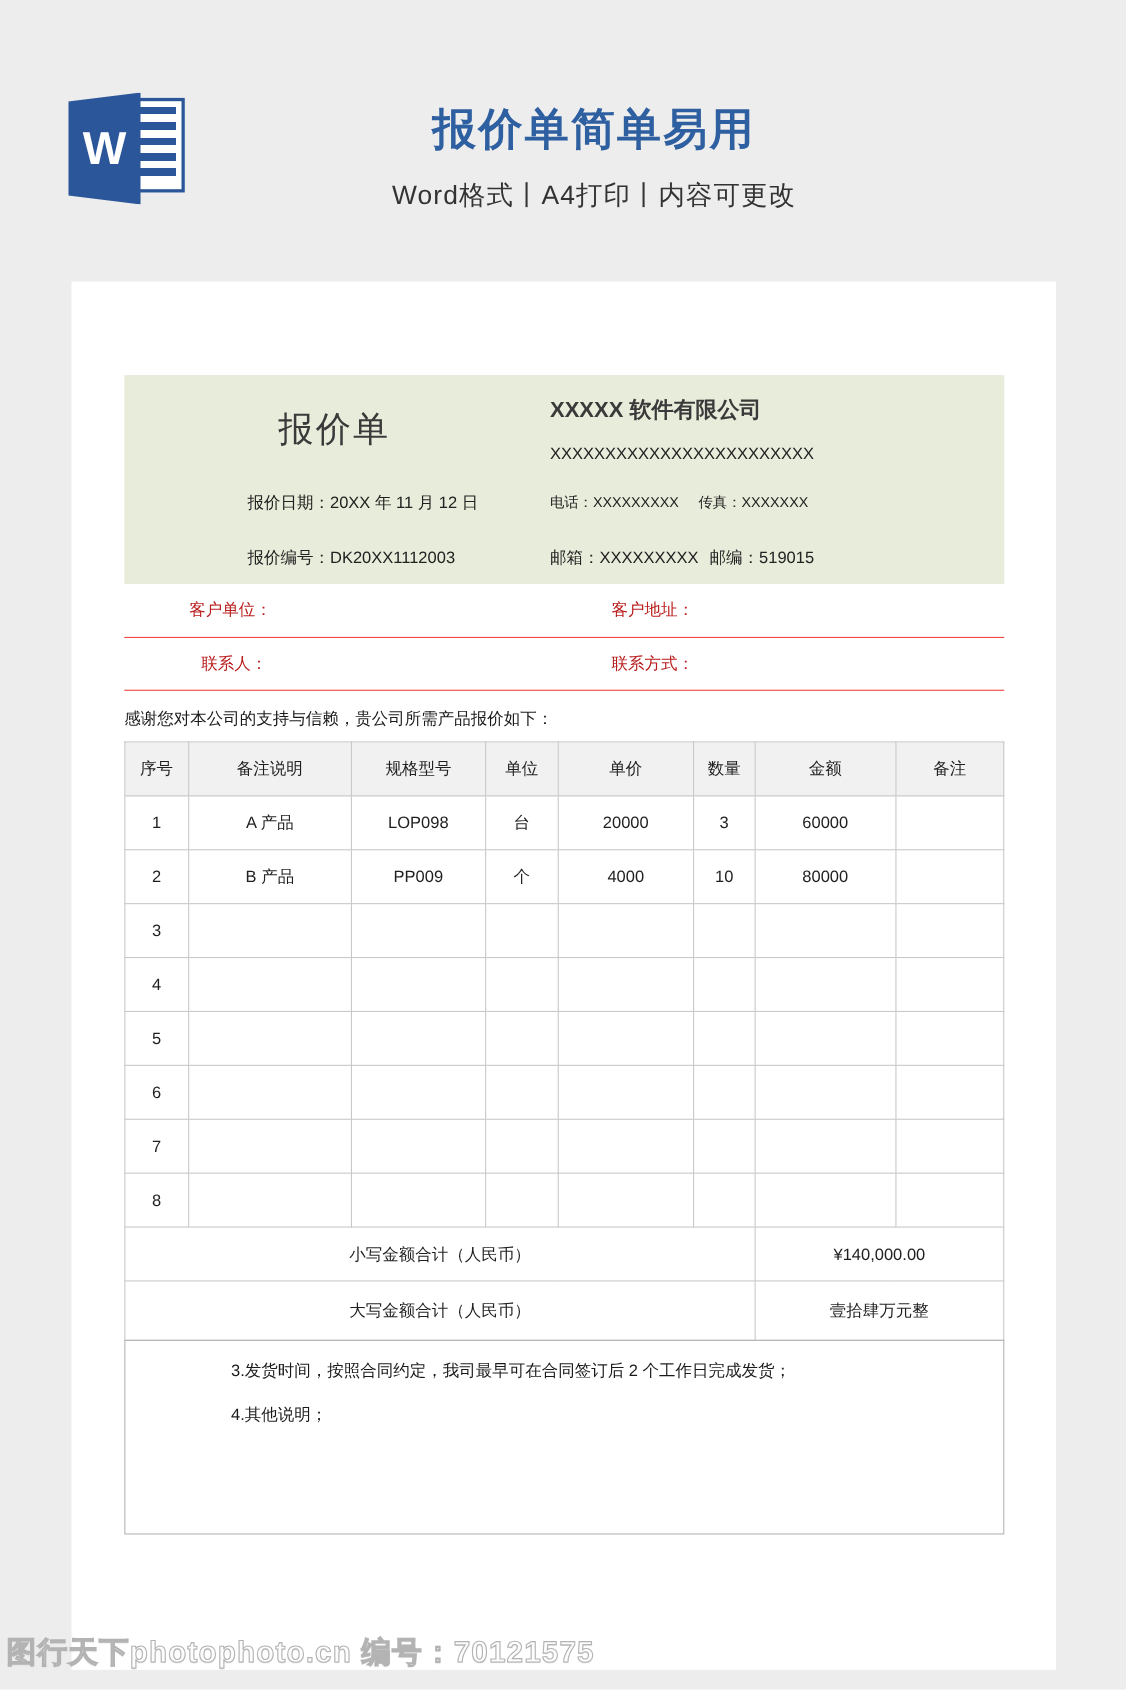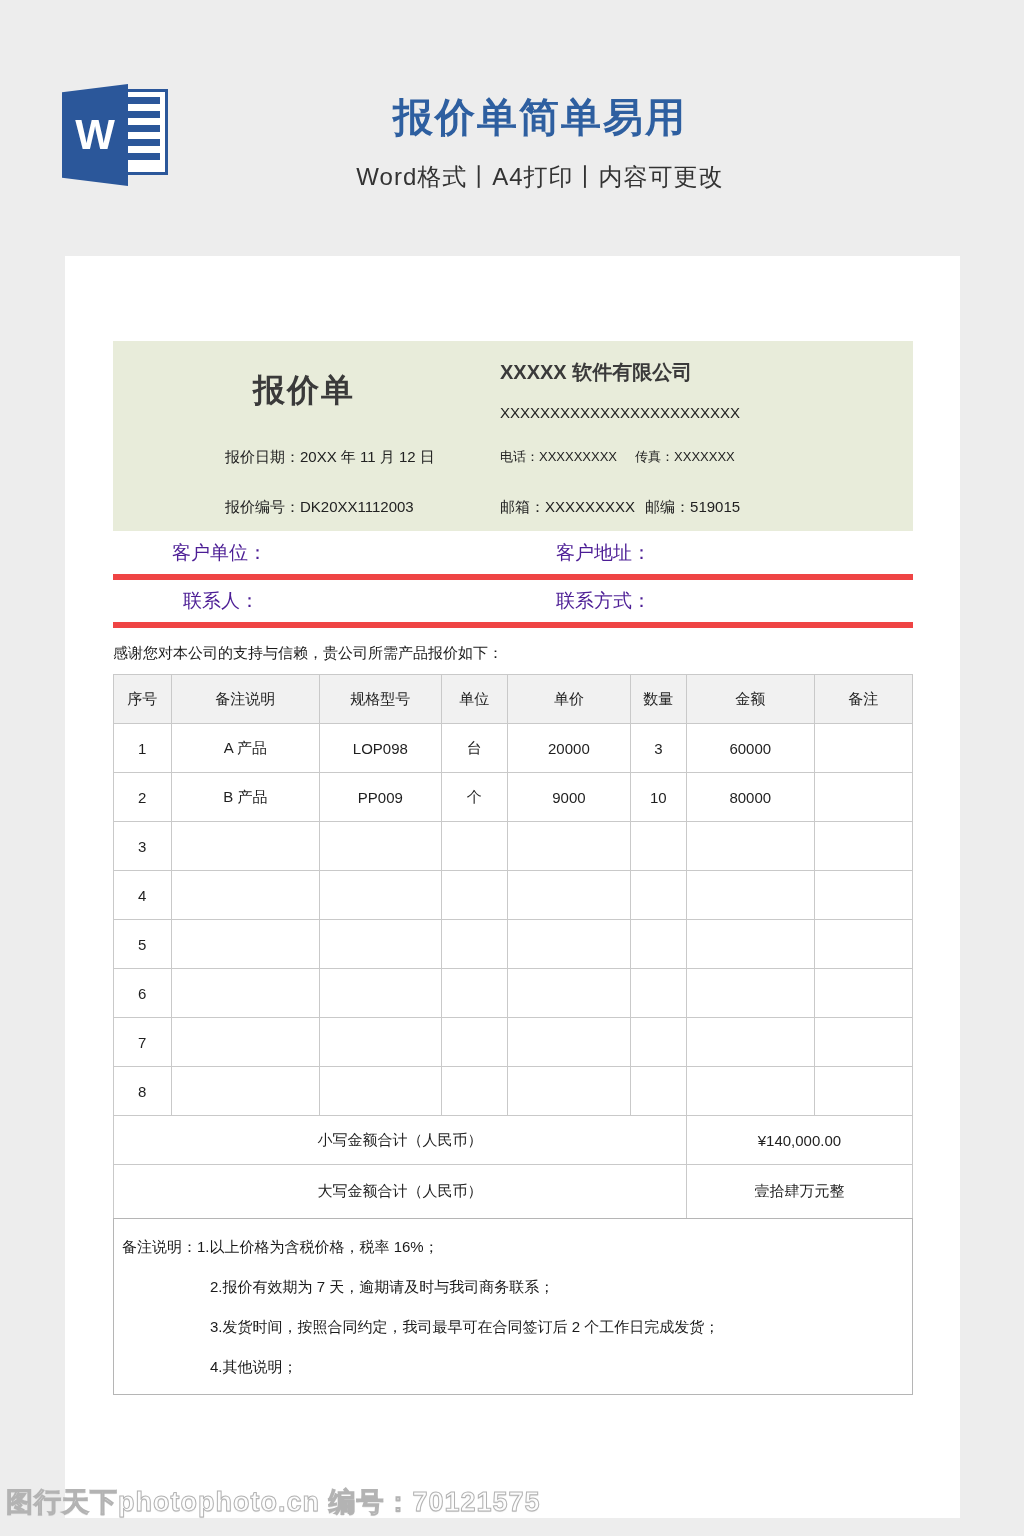--- a/index.html
+++ b/index.html
@@ -36,32 +36,32 @@
 
   
   .page {
     position:absolute; left:65px; top:256px; width:895px; height:1262px;
     background:#ffffff;
   }
   .content { position:absolute; left:48px; top:85px; width:800px; }
 
   
   .quote-head { position:relative; width:800px; height:190px; background:#e8ecda; color:#222; }
-  .qh-title { position:absolute; left:140px; top:28px; font-size:32px; font-weight:bold; color:#3a3a3a; letter-spacing:2px; }
+  .qh-title { position:absolute; left:140px; top:28px; font-size:32px; font-weight:normal; color:#3a3a3a; letter-spacing:2px; }
   .qh-date  { position:absolute; left:112px; top:107px; font-size:15px; }
   .qh-no    { position:absolute; left:112px; top:157px; font-size:15px; }
   .qh-company { position:absolute; left:387px; top:18px; font-size:20px; font-weight:bold; color:#3a3a3a; }
   .qh-addr  { position:absolute; left:387px; top:63px; font-size:15px; }
   .qh-phone { position:absolute; left:387px; top:107px; font-size:13px; }
   .qh-mail  { position:absolute; left:387px; top:157px; font-size:15px; }
   .qh-fax-label { margin-left:18px; }
   .qh-zip-label { margin-left:10px; }
 
   
-  .cust-row { position:relative; width:800px; border-bottom:6px solid #ef4444; font-size:19px; color:#4c1d95; }
+  .cust-row { position:relative; width:800px; border-bottom:1px solid #ef4444; font-size:15px; color:#b91c1c; }
   .cust-row1 { height:49px; }
   .cust-row2 { height:48px; }
   .cust-row span { position:absolute; top:50%; transform:translateY(-50%); }
   .cr-left1 { left:59px; }
   .cr-left2 { left:70px; }
   .cr-right { left:443px; }
 
   .intro { margin-top:16px; height:30px; font-size:15px; color:#1a1a1a; }
 
   
@@ -175,21 +175,21 @@
           <td>20000</td>
           <td>3</td>
           <td>60000</td>
           <td></td>
         </tr>
         <tr>
           <td>2</td>
           <td>B 产品</td>
           <td>PP009</td>
           <td>个</td>
-          <td>9000</td>
+          <td>4000</td>
           <td>10</td>
           <td>80000</td>
           <td></td>
         </tr>
         <tr>
           <td>3</td>
           <td></td>
           <td></td>
           <td></td>
           <td></td>
@@ -253,26 +253,20 @@
         </tr>
         <tr class="total-row total-row-cap">
           <td colspan="6">大写金额合计（人民币）</td>
           <td colspan="2">壹拾肆万元整</td>
         </tr>
       </tbody>
     </table>
 
     <div class="notes-box">
       <div class="note-line">
-        <span class="notes-label">备注说明：</span><span>1.以上价格为含税价格，税率 16%；</span>
-      </div>
-      <div class="note-line">
-        <span class="indent">2.报价有效期为 7 天，逾期请及时与我司商务联系；</span>
-      </div>
-      <div class="note-line">
         <span class="indent">3.发货时间，按照合同约定，我司最早可在合同签订后 2 个工作日完成发货；</span>
       </div>
       <div class="note-line">
         <span class="indent">4.其他说明；</span>
       </div>
     </div>
 
   </div>
 </div>
 

